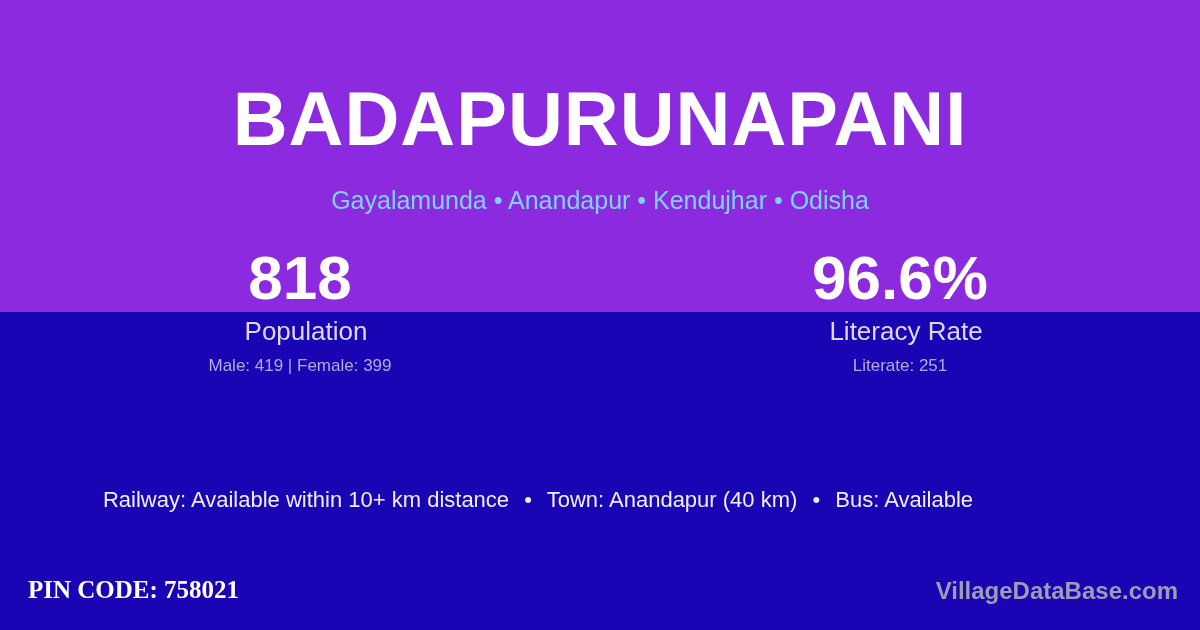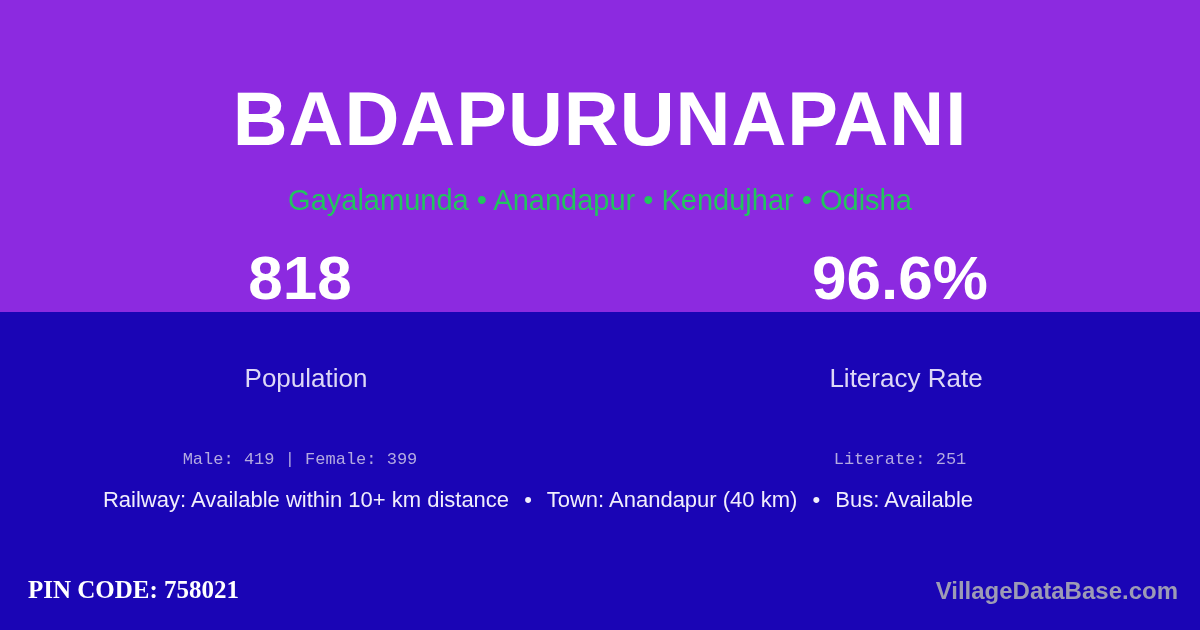--- a/index.html
+++ b/index.html
@@ -48,44 +48,43 @@
     white-space: nowrap;
   }
 
   
   .village-subtitle {
     position: absolute;
     left: 0;
     top: 182px;
     width: 1200px;
     text-align: center;
-    color: #22c55e;
-    font-family: "Liberation Sans", sans-serif;
-    font-weight: normal;
-    font-size: 29px;
+    color: #7dd3fc;
+    font-family: "Liberation Sans", sans-serif;
+    font-weight: normal;
+    font-size: 25px;
     line-height: 36px;
     white-space: nowrap;
   }
 
   
   .stats-row {
     position: absolute;
     left: 0;
     top: 244px;
     width: 1200px;
     height: 150px;
     display: flex;
     flex-direction: row;
   }
   .stat-col {
     flex: 1 1 0;
     display: flex;
     flex-direction: column;
     align-items: center;
-    gap: 47px;
   }
   .stat-value {
     color: #ffffff;
     font-family: "Liberation Sans", sans-serif;
     font-weight: bold;
     font-size: 62px;
     line-height: 68px;
     height: 68px;
     white-space: nowrap;
   }
@@ -95,21 +94,21 @@
     font-family: "Liberation Sans", sans-serif;
     font-weight: normal;
     font-size: 26px;
     line-height: 31px;
     white-space: nowrap;
     margin-left: 12px;
   }
   .stat-sub {
     margin-top: 8px;
     color: #b3aae0;
-    font-family: Liberation Mono, monospace;
+    font-family: Liberation Sans, sans-serif;
     font-weight: normal;
     font-size: 17px;
     line-height: 21px;
     white-space: nowrap;
   }
 
   
   .amenities-line {
     position: absolute;
     left: 0;

